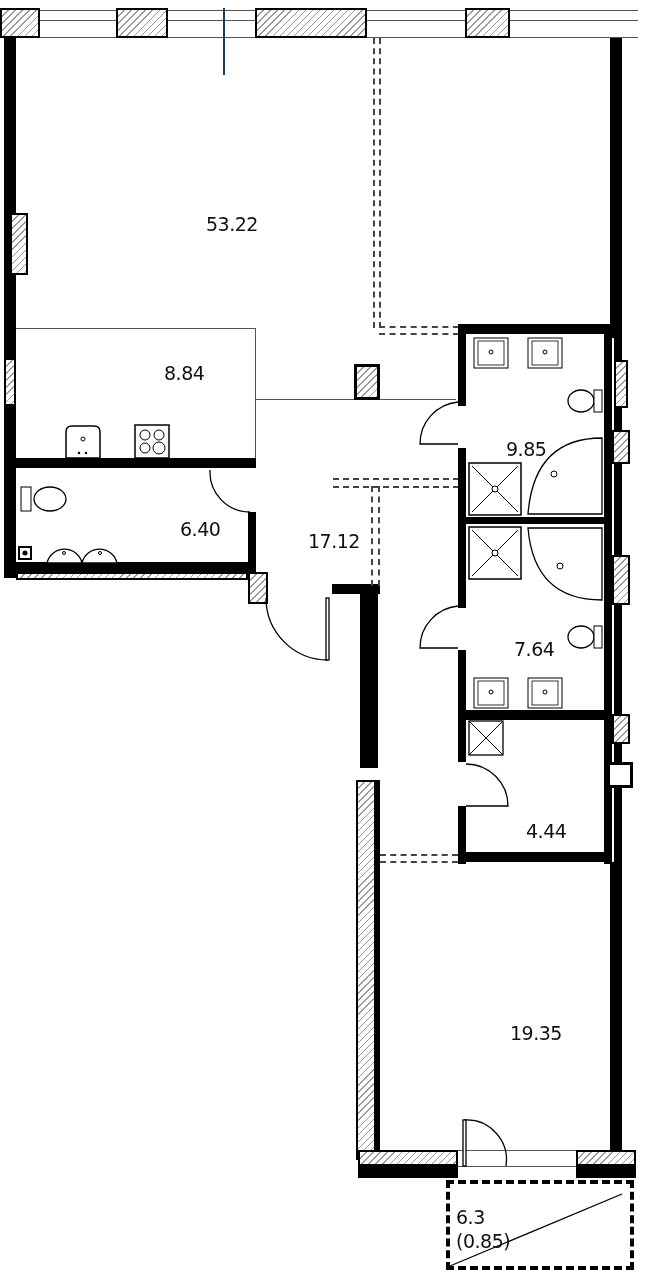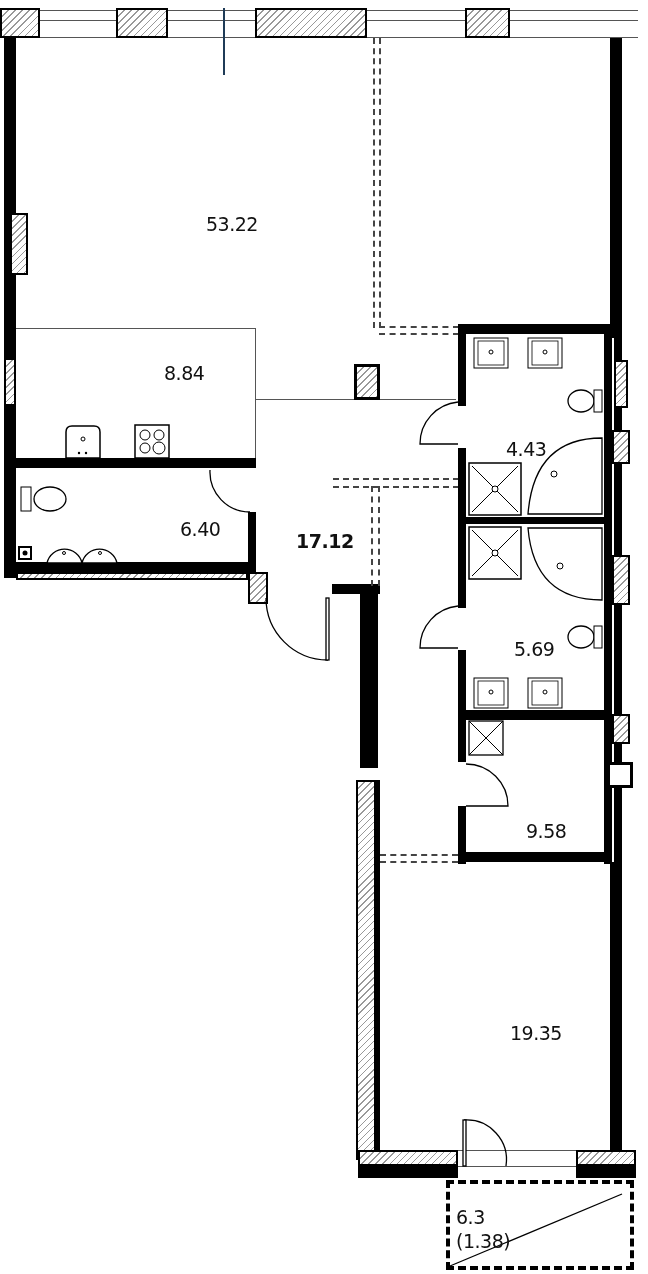--- a/index.html
+++ b/index.html
@@ -183,20 +183,20 @@
   </svg>
   <svg class="fx" style="left:468px;top:720px;" width="36" height="36" viewBox="0 0 36 36">
     <rect x="1" y="1" width="34" height="34" fill="#fff" stroke="#000" stroke-width="1.3"></rect>
     <line x1="1" y1="1" x2="35" y2="35" stroke="#000"></line>
       <line x1="35" y1="1" x2="1" y2="35" stroke="#000"></line>
   </svg>
 
   <div class="label" style="left:206px;top:213px;">53.22</div>
   <div class="label" style="left:164px;top:362px;">8.84</div>
   <div class="label" style="left:180px;top:518px;">6.40</div>
-  <div class="label" style="left:296px;top:530px;font-weight:bold;">17.12</div>
-  <div class="label" style="left:506px;top:438px;">4.43</div>
-  <div class="label" style="left:514px;top:638px;">5.69</div>
-  <div class="label" style="left:526px;top:820px;">9.58</div>
+  <div class="label" style="left:308px;top:530px;">17.12</div>
+  <div class="label" style="left:506px;top:438px;">9.85</div>
+  <div class="label" style="left:514px;top:638px;">7.64</div>
+  <div class="label" style="left:526px;top:820px;">4.44</div>
   <div class="label" style="left:510px;top:1022px;">19.35</div>
   <div class="label" style="left:456px;top:1206px;">6.3</div>
-  <div class="label" style="left:456px;top:1230px;">(1.38)</div>
+  <div class="label" style="left:456px;top:1230px;">(0.85)</div>
 </div>
 
 </body></html>

